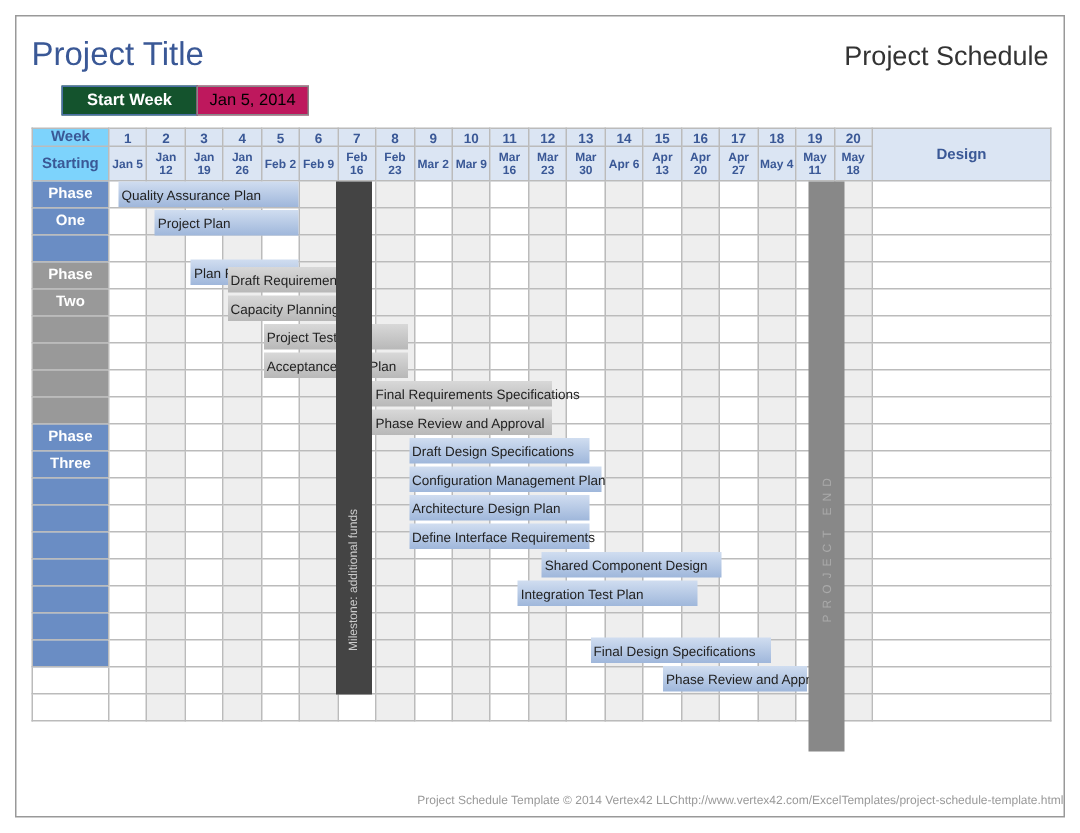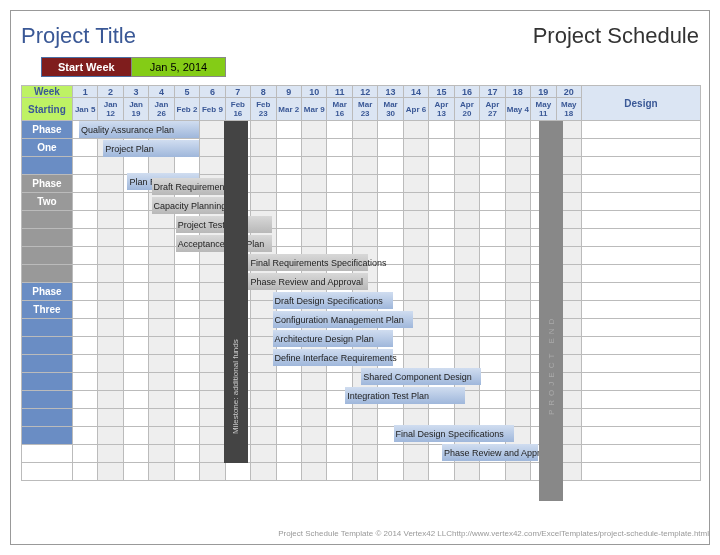--- a/index.html
+++ b/index.html
@@ -1,26 +1,26 @@
 <!DOCTYPE html>
 <html><head>
 <meta charset="utf-8">
 <style>
   * { box-sizing: border-box; margin: 0; padding: 0; }
   body { font-family: Arial, sans-serif; background: #fff; width: 720px; height: 555px; padding: 10px; position: relative; }
   .outer { border: 1px solid #999; width: 700px; height: 535px; padding: 12px 10px; position: relative; }
   .header { display: flex; justify-content: space-between; align-items: baseline; margin-bottom: 8px; text-align: right; }
   .title { font-size: 22px; color: #3a5896; font-weight: 400; }
-  .subtitle { font-size: 22px; color: #333; font-weight: 400; }
+  .subtitle { font-size: 18px; color: #333; font-weight: 400; }
   .startweek-row { display: flex; align-items: center; margin-bottom: 8px; margin-left: 20px; }
-  .startweek-label { background: #7f1d1d; color: #fff; font-size: 11px; font-weight: bold; padding: 3px 16px; border: 1px solid #4a6fa5; }
-  .startweek-value { background: #84cc16; border: 1px solid #888; font-size: 11px; padding: 3px 18px; margin-left: -1px; }
+  .startweek-label { background: #14532d; color: #fff; font-size: 11px; font-weight: bold; padding: 3px 16px; border: 1px solid #4a6fa5; }
+  .startweek-value { background: #be185d; border: 1px solid #888; font-size: 11px; padding: 3px 8px; margin-left: -1px; }
   table.gantt { border-collapse: collapse; width: 680px; table-layout: fixed; }
   .gantt th, .gantt td { border: 1px solid #bbb; padding: 0; font-size: 9px; text-align: center; }
-  .gantt th.leftcol { width: 48px; background: #bef264; color: #3a5896; font-weight: bold; font-size: 10px; }
+  .gantt th.leftcol { width: 48px; background: #7dd3fc; color: #3a5896; font-weight: bold; font-size: 10px; }
   .gantt th.wk { width: 24px; background: #dbe5f3; color: #3a5896; font-weight: bold; font-size: 9px; }
   .gantt th.notes { width: 112px; background: #dbe5f3; color: #3a5896; font-weight: bold; font-size: 10px; }
   .gantt td.wk { height: 18px; background: #fff; }
   .gantt td.wk.alt { background: #eee; }
   .gantt td.phase { background: #6a8dc4; color: #fff; font-size: 10px; font-weight: bold; border-right: none; }
   .gantt td.phase-grey { background: #999; color: #fff; font-size: 10px; font-weight: bold; }
   .gantt td.phase-none { background: #fff; }
   .gantt td.notes { background: #fff; }
   .startdates th.wk { font-size: 8px; line-height: 9px; padding: 2px 0; }
   .bars-layer { position: absolute; left: 68px; top: 110px; width: 484px; height: 378px; pointer-events: none; }
@@ -605,21 +605,21 @@
       <div class="bar blue" style="left: 24.2px; top: 19px; width: 95.8px;">Project Plan</div>
       <div class="bar blue" style="left: 0px; top: 0px; width: 120px;">Quality Assurance Plan</div>
       <div class="bar blue" style="left: 48.4px; top: 38px; width: 71.6px; margin-top: 14px;">Plan Review</div>
       <div class="bar grey" style="left: 72.6px; top: 57px; width: 95.8px;">Draft Requirements</div>
       <div class="bar grey" style="left: 72.6px; top: 76px; width: 95.8px;">Capacity Planning</div>
       <div class="bar grey" style="left: 96.8px; top: 95px; width: 95.8px;">Project Test Plan</div>
       <div class="bar grey" style="left: 96.8px; top: 114px; width: 95.8px;">Acceptance Test Plan</div>
       <div class="bar grey" style="left: 169.4px; top: 133px; width: 120px;">Final Requirements Specifications</div>
       <div class="bar grey" style="left: 169.4px; top: 152px; width: 120px;">Phase Review and Approval</div>
       <div class="bar blue" style="left: 193.6px; top: 171px; width: 120px;">Draft Design Specifications</div>
-      <div class="bar blue" style="left: 193.6px; top: 190px; width: 140px;">Configuration Management Plan</div>
+      <div class="bar blue" style="left: 193.6px; top: 190px; width: 128px;">Configuration Management Plan</div>
       <div class="bar blue" style="left: 193.6px; top: 209px; width: 120px;">Architecture Design Plan</div>
       <div class="bar blue" style="left: 193.6px; top: 228px; width: 120px;">Define Interface Requirements</div>
       <div class="bar blue" style="left: 266.2px; top: 247px; width: 120px; margin-left: 16px;">Shared Component Design</div>
       <div class="bar blue" style="left: 266.2px; top: 266px; width: 120px;">Integration Test Plan</div>
       <div class="bar blue" style="left: 314.6px; top: 304px; width: 120px;">Final Design Specifications</div>
       <div class="bar blue" style="left: 363px; top: 323px; width: 95.8px;">Phase Review and Approval</div>
       <div class="milestone" style="left: 145.2px; top: 0px; height: 342px;"></div>
       <div class="milestone-label" style="left: 161.2px; top: 304px;">Milestone: additional funds</div>
       <div class="pend-col" style="left: 459.8px; top: 0px; height: 380px;"></div>
       <div class="pend-label" style="left: 476.8px; top: 285px;">PROJECT END</div>

